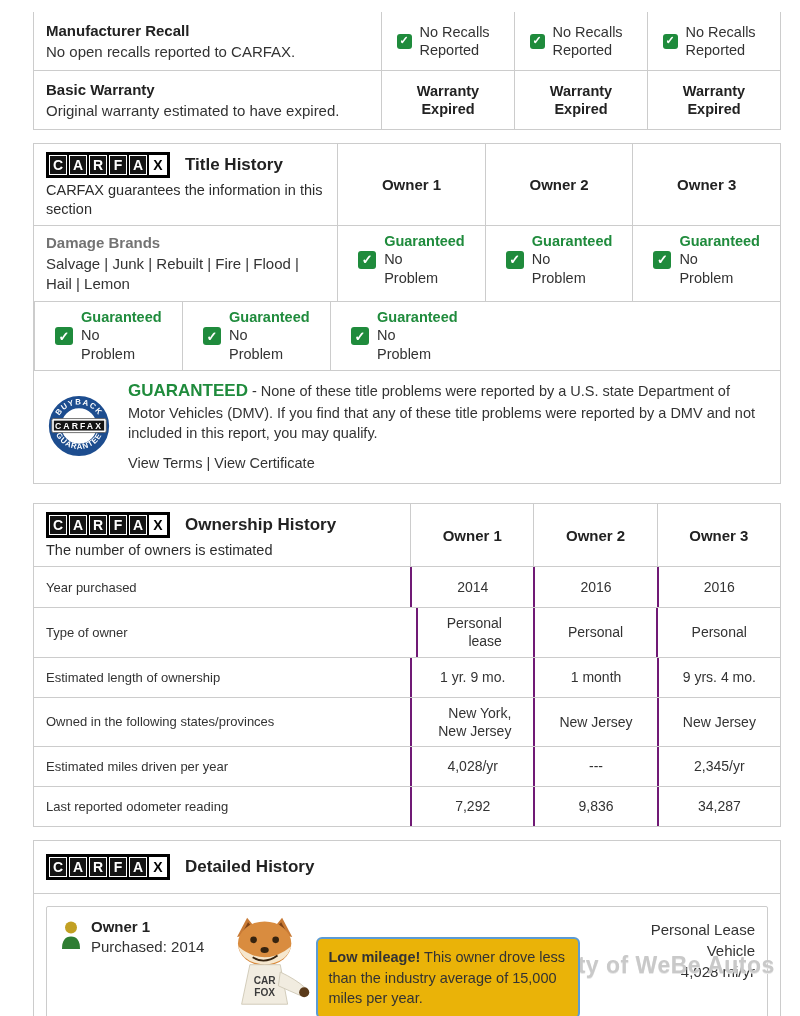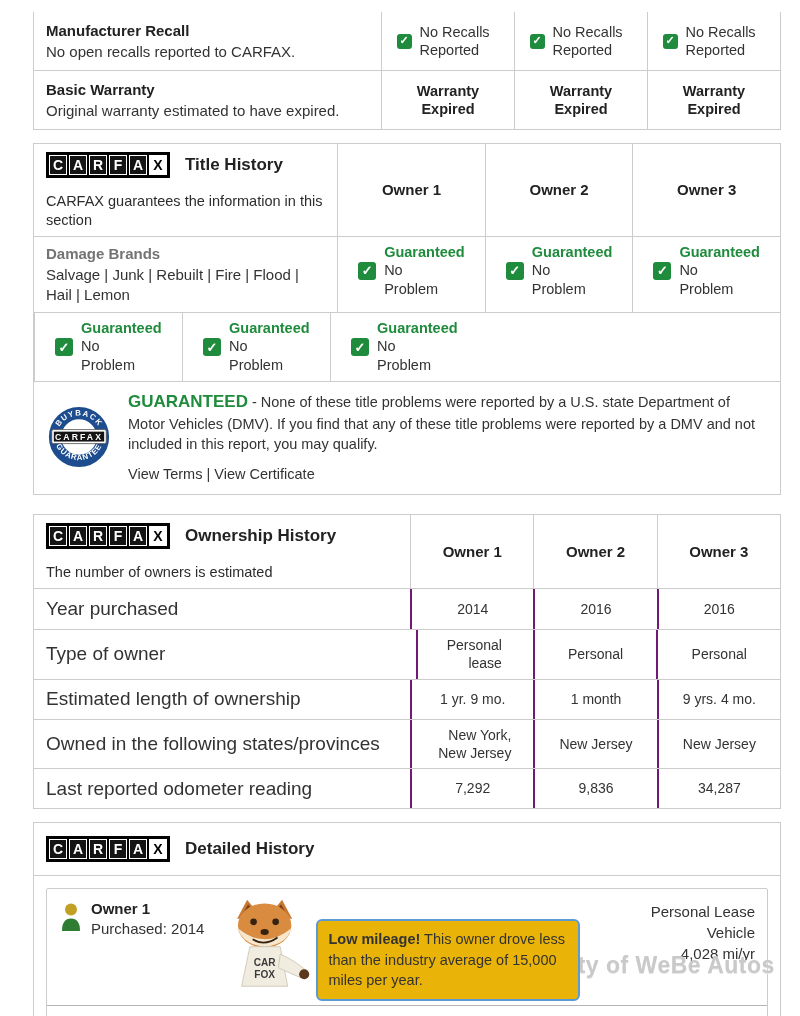--- a/index.html
+++ b/index.html
@@ -45,21 +45,21 @@
   .rt-cell.warranty .txt { width: 78px; }
 
   
   .section-box { border: 1px solid #ccc; background: #fff; }
   .title-box { margin-top: 13px; }
   .own-box { margin-top: 19px; }
   .det-box { margin-top: 13px; min-height: 250px; }
 
   .sec-head-label { display: flex; align-items: center; }
   .sec-title { font-size: 17px; font-weight: bold; color: #222; margin-left: 15px; }
-  .sec-sub { font-size: 14.5px; line-height: 1.3; margin-top: 14px; color: #2c2c2c; }
+  .sec-sub { font-size: 14.5px; line-height: 1.3; margin-top: 3px; color: #2c2c2c; }
 
   
   .th-grid-row { display: flex; }
   .th-grid-row + .th-grid-row, .th-footer { border-top: 1px solid #ccc; }
   .th-label-col { width: 304px; padding: 8px 12px 6px; }
   .th-owner-col {
     width: 148px; border-left: 1px solid #ccc;
     display: flex; align-items: center; justify-content: center;
     font-weight: bold; font-size: 15px; color: #222; text-align: center;
   }
@@ -81,21 +81,21 @@
   .own-head { display: flex; }
   .own-head, .own-row + .own-row { border-top: 1px solid #ccc; }
   .own-head { border-top: none; border-bottom: 1px solid #ccc; }
   .own-label-col { width: 377px; padding: 8px 12px 6px; }
   .own-owner-col {
     width: 123.6px; border-left: 1px solid #ccc;
     display: flex; align-items: center; justify-content: center;
     font-weight: bold; font-size: 15px; color: #222;
   }
   .own-row { display: flex; min-height: 40px; }
-  .own-row-label { width: 377px; padding: 8px 12px; font-size: 19px; display: flex; align-items: center; }
+  .own-row-label { width: 377px; padding: 8px 12px; font-size: 13px; display: flex; align-items: center; }
   .own-val {
     width: 123.6px; border-left: 2px solid #701a75;
     display: flex; align-items: center; justify-content: center;
     font-size: 14px; text-align: right; padding: 6px 8px; line-height: 1.3;
   }
 
   
   .det-head { padding: 13px 12px; border-bottom: 1px solid #ccc; }
   .det-card { margin: 12px; border: 1px solid #ccc; border-radius: 2px; }
   .owner-strip { display: flex; padding: 10px 12px 4px; align-items: flex-start; }
@@ -302,20 +302,26 @@
       <div class="own-val">1 month</div>
       <div class="own-val">9 yrs. 4 mo.</div>
     </div>
     <div class="own-row">
       <div class="own-row-label">Owned in the following states/provinces</div>
       <div class="own-val" style="padding:6px 22px;">New York, New Jersey</div>
       <div class="own-val">New Jersey</div>
       <div class="own-val">New Jersey</div>
     </div>
     <div class="own-row">
+      <div class="own-row-label">Estimated miles driven per year</div>
+      <div class="own-val">4,028/yr</div>
+      <div class="own-val">---</div>
+      <div class="own-val">2,345/yr</div>
+    </div>
+    <div class="own-row">
       <div class="own-row-label">Last reported odometer reading</div>
       <div class="own-val">7,292</div>
       <div class="own-val">9,836</div>
       <div class="own-val">34,287</div>
     </div>
   </div>
 
   <div class="section-box det-box">
     <div class="det-head sec-head-label">
       <span class="cf-logo">

